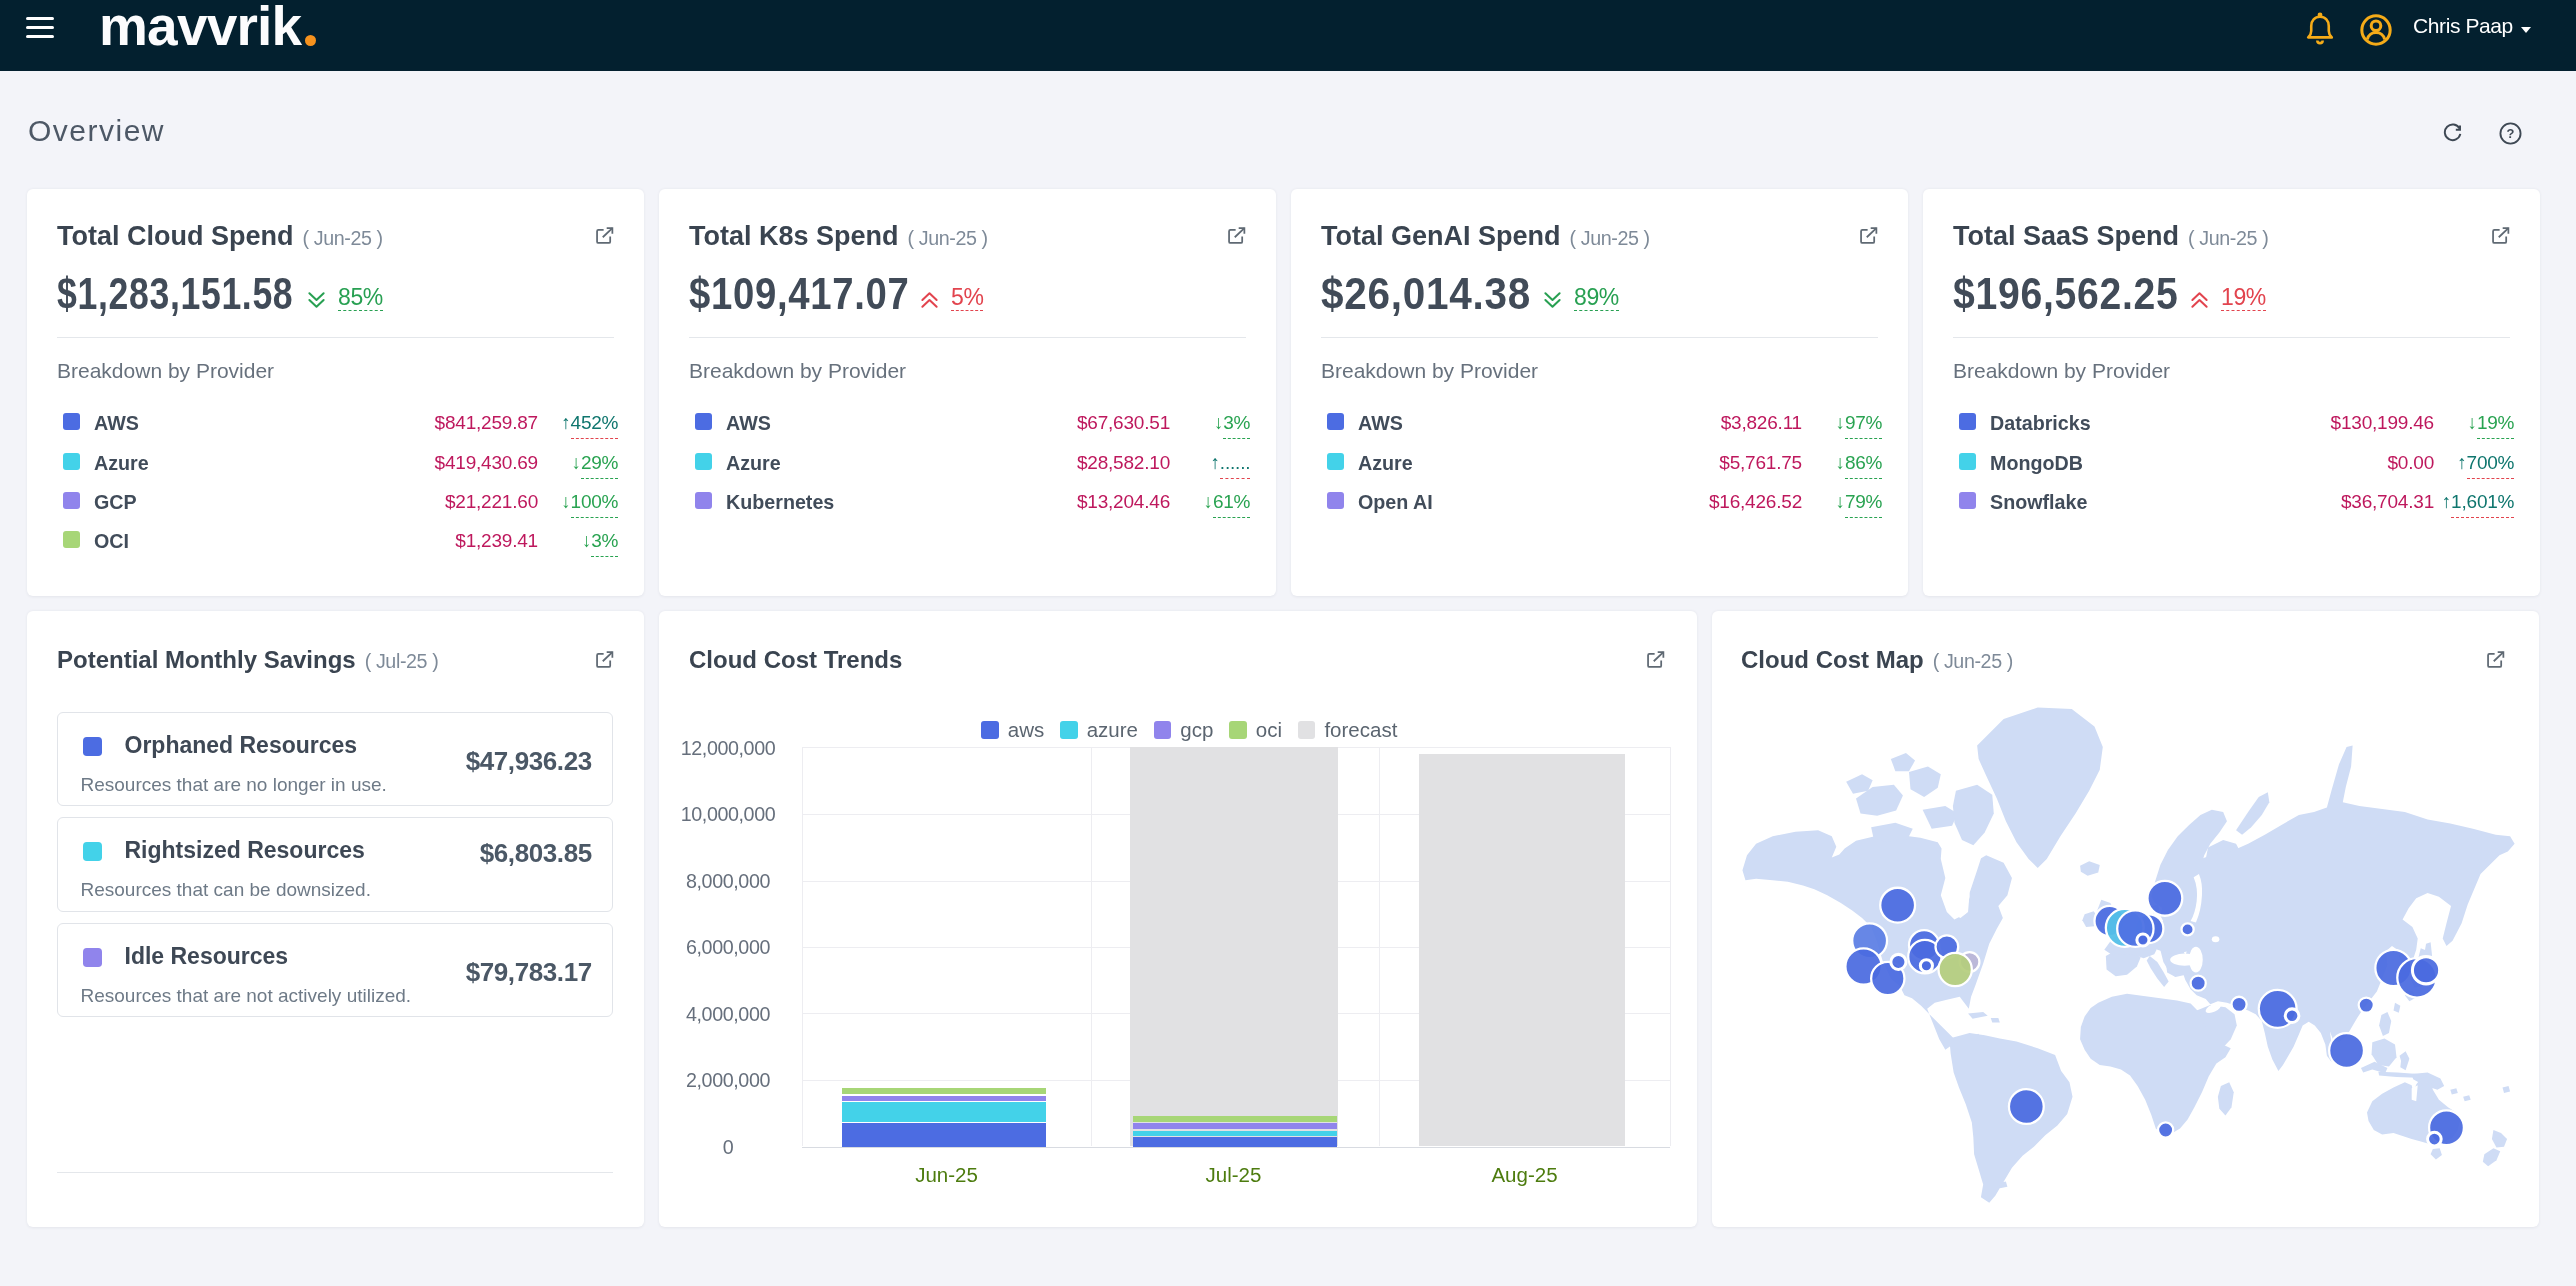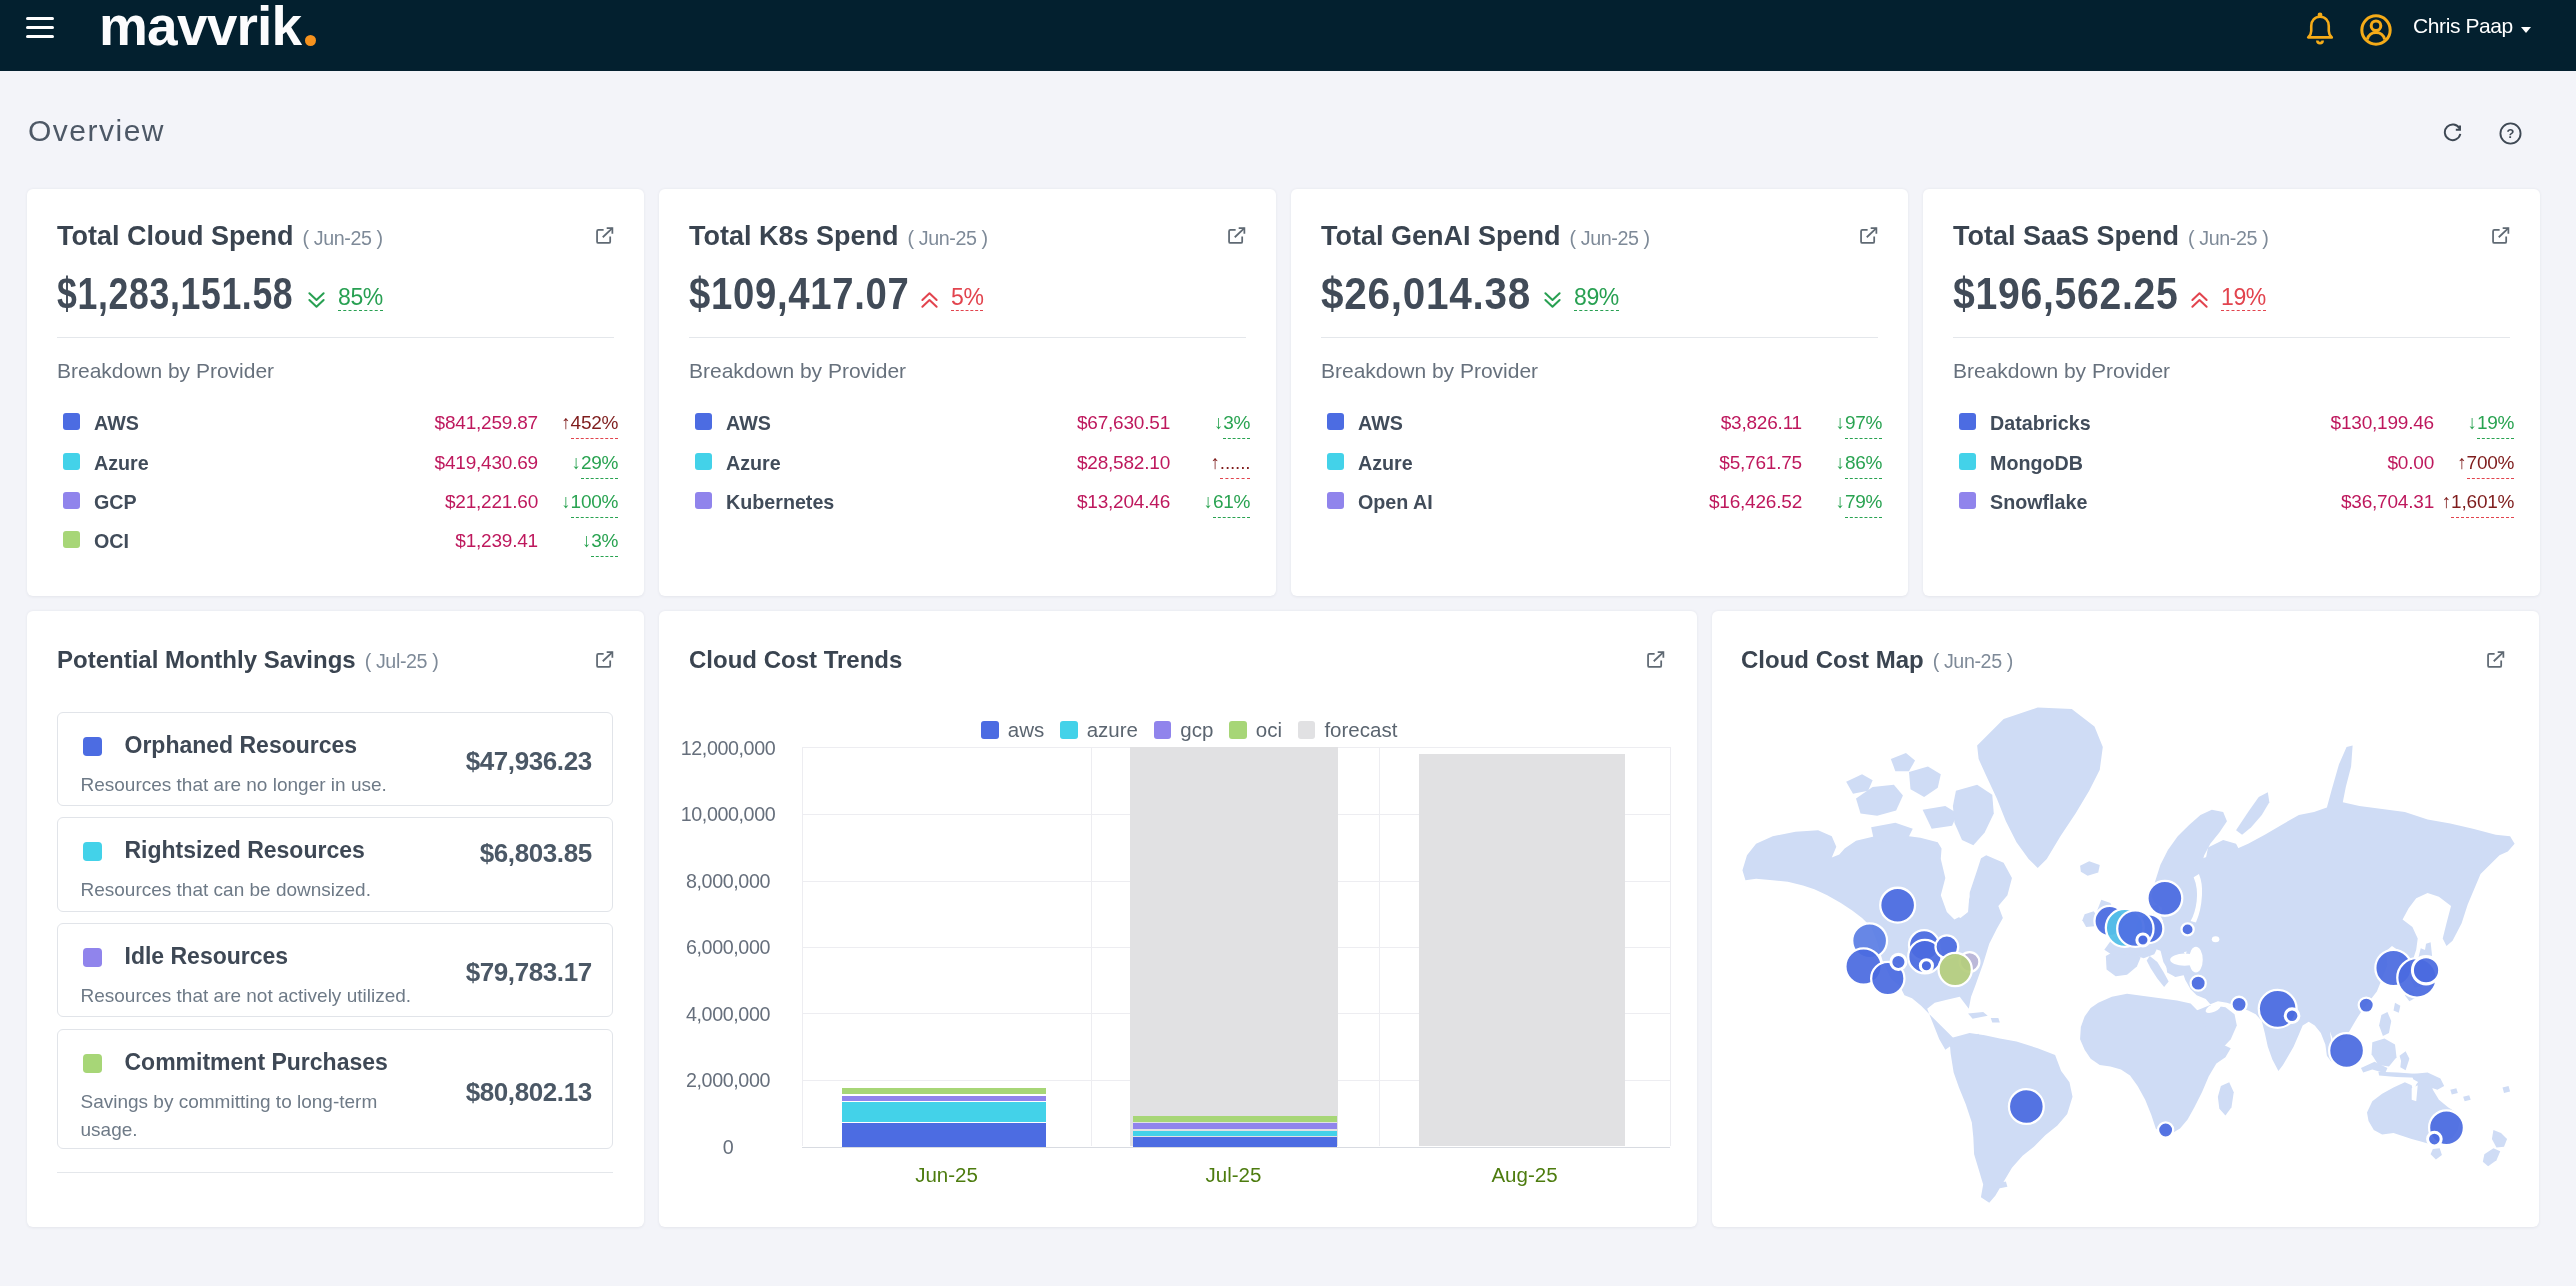--- a/index.html
+++ b/index.html
@@ -27,21 +27,21 @@
 .bigpct.r { color:#e2444e; border-bottom:1.9px dashed #e2444e; }
 .hr { position:absolute; left:30px; right:30px; top:148px; height:0.8px; background:#e4e7eb; }
 .bdlabel { position:absolute; left:30px; top:170px; font-size:21px; color:#67717d; }
 .prow { position:absolute; left:36px; right:6px; height:17.4px; }
 .sq { position:absolute; width:16.7px; height:16.7px; border-radius:3px; top:0; }
 .pname { position:absolute; left:31px; top:-1.5px; font-size:19.7px; font-weight:700; color:#414c5a; white-space:nowrap; }
 .pamt { position:absolute; top:-0.8px; font-size:19px; color:#be185d; text-align:right; right:100px; width:227px; white-space:nowrap; letter-spacing:-0.2px;}
 .ppct { position:absolute; right:19.7px; top:-0.8px; width:129px; text-align:right; font-size:19px; white-space:nowrap; letter-spacing:-0.2px;}
 .ppct .v { padding-bottom:4.5px; }
 .ppct.g { color:#29a351; } .ppct.g .v { border-bottom:1.5px dashed #29a351;}
-.ppct.r { color:#7f1d1d; } .ppct.r .v { border-bottom:1.5px dashed #e2444e;}
+.ppct.r { color:#0f766e; } .ppct.r .v { border-bottom:1.5px dashed #e2444e;}
 .c-blue { background:#4c6ce2; } .c-cyan { background:#43d2e9; } .c-purple { background:#9084ec; } .c-green { background:#a7d677; }
 #savings { left:27px; top:611px; width:617px; height:616px; }
 #savings .head, #trends .head, #mapcard .head { position:absolute; left:30px; top:35px; }
 .sbox { position:absolute; left:29.5px; width:556px; border:1.1px solid #e1e4e9; border-radius:6px; }
 .sbox .sq2 { position:absolute; left:25px; top:23.5px; width:19px; height:19px; border-radius:3.8px; }
 .sbox .st { position:absolute; left:67px; top:19px; font-size:23px; font-weight:700; color:#3e4855; }
 .sbox .sd { position:absolute; left:23px; top:58px; font-size:19px; color:#6e7a87; line-height:28px; width:424px;}
 .sbox .sa { position:absolute; right:19.7px; font-size:26px; font-weight:700; color:#4b5866; letter-spacing:-0.4px;}
 #trends { left:659px; top:611px; width:1038px; height:616px; }
 #legend { position:absolute; left:11.4px; top:107px; width:1038px; display:flex; justify-content:center; align-items:center; gap:16px; }
@@ -250,26 +250,20 @@
     <span class="sq2 c-cyan"></span>
     <div class="st">Rightsized Resources</div>
     <div class="sd">Resources that can be downsized.</div>
     <div class="sa" style="top:20px;">$6,803.85</div>
   </div>
   <div class="sbox" style="top:312px;height:94px;">
     <span class="sq2 c-purple"></span>
     <div class="st">Idle Resources</div>
     <div class="sd">Resources that are not actively utilized.</div>
     <div class="sa" style="top:33px;">$79,783.17</div>
-  </div>
-  <div class="sbox" style="top:418px;height:120px;">
-    <span class="sq2 c-green"></span>
-    <div class="st">Commitment Purchases</div>
-    <div class="sd">Savings by committing to long-term<br>usage.</div>
-    <div class="sa" style="top:47px;">$80,802.13</div>
   </div>
   <div style="position:absolute;left:29.5px;right:31px;top:561px;height:0.8px;background:#e4e7eb;"></div>
 </div>
 <div class="card" id="trends">
   <div class="head"><span class="ctitle2">Cloud Cost Trends</span></div>
   <svg class="extlink" style="left:986px;top:38px;" viewBox="0 0 24 24" fill="none" stroke="#5f6973" stroke-width="2">
   <path d="M18.5 13v6a1.5 1.5 0 0 1-1.5 1.5H5A1.5 1.5 0 0 1 3.5 19V7A1.5 1.5 0 0 1 5 5.5h6"></path>
   <path d="M14.5 3.5H21V10"></path>
       <path d="M10 14 L21 3.5"></path>
 </svg>

